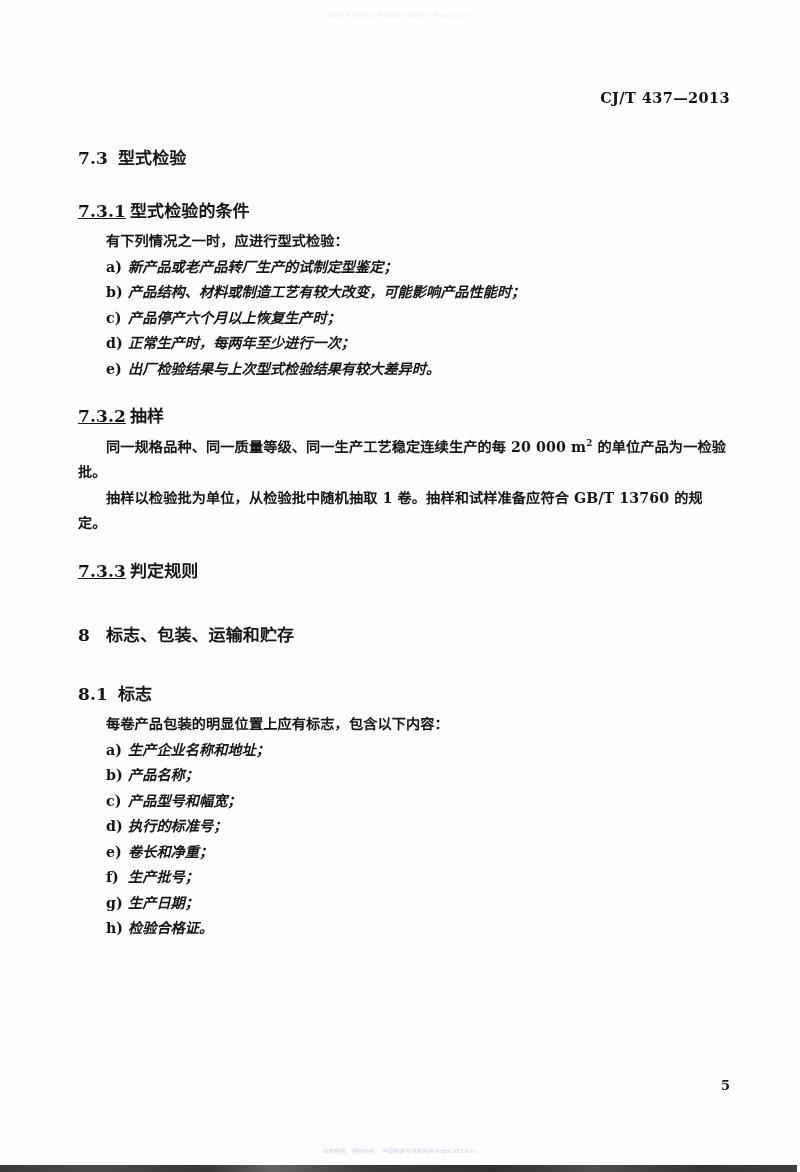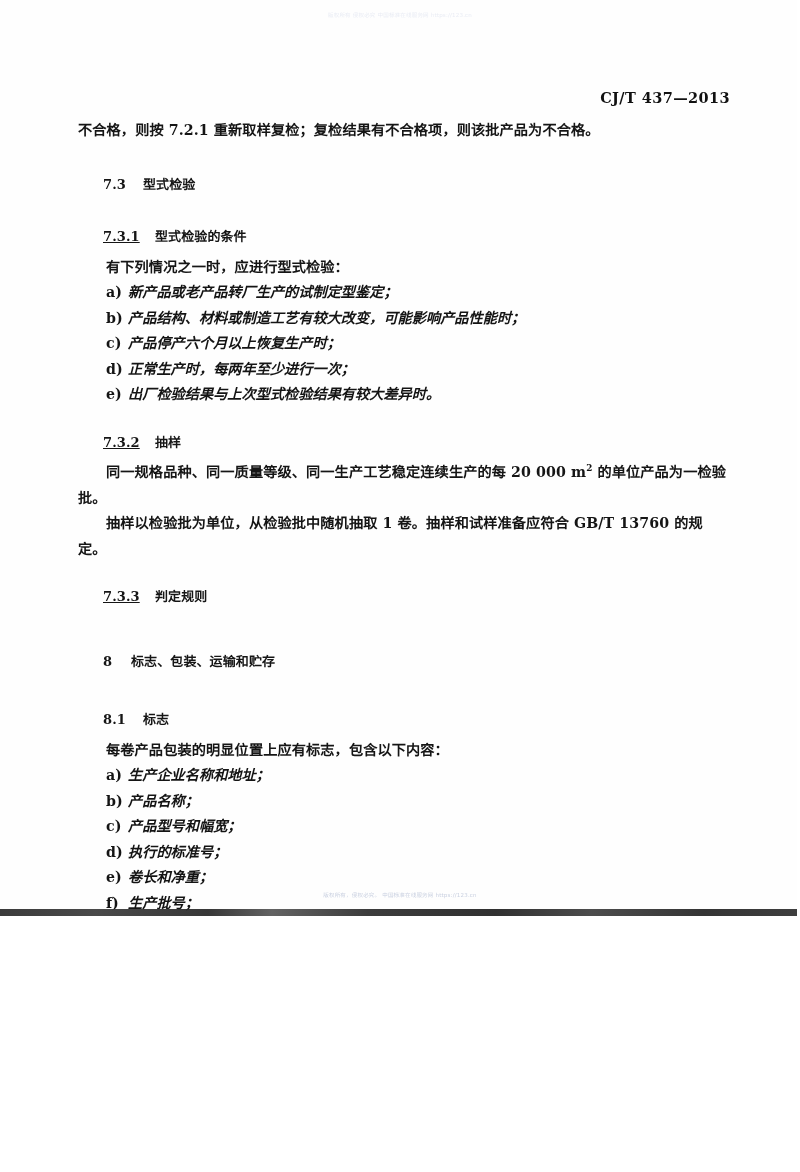--- a/index.html
+++ b/index.html
@@ -8,21 +8,21 @@
     padding: 0;
     background: #ffffff;
   }
   body {
     font-family: "DejaVu Serif", "Liberation Serif", serif;
     color: #141414;
   }
   .page {
     position: relative;
     width: 800px;
-    height: 916px;
+    height: 1172px;
     background: #fefefe;
     overflow: hidden;
     box-sizing: border-box;
   }
 
   
   .watermark {
     position: absolute;
     left: 0;
     width: 800px;
@@ -97,25 +97,24 @@
     text-indent: 28px;
     margin-bottom: 0;
   }
   .para-noindent {
     text-indent: 0;
   }
 
   
   .h-sec {
     font-weight: bold;
-    font-size: 13px;
+    font-size: 17px;
     line-height: 25.5px;
     margin-top: 14px;
     margin-bottom: 5px;
-    margin-left: 25px;
   }
   .h-sec .num {
     display: inline-block;
     min-width: 40px;
   }
   .h-sec .num-wide {
     display: inline-block;
     min-width: 52px;
     text-decoration: underline;
   }
@@ -175,21 +174,20 @@
 <body>
 
 <div class="page">
 
   <div class="watermark watermark-top">版权所有 侵权必究   中国标准在线服务网 https://123.cn</div>
 
   <div class="doc-header">CJ/T 437—2013</div>
 
   <div class="body-block">
 
-    <p class="para para-noindent">不合格，则按 7.2.1 重新取样复检；复检结果有不合格项，则该批产品为不合格。</p>
 
     <div class="gap-md"></div>
 
     <p class="h-sec"><span class="num">7.3</span><span>型式检验</span></p>
 
     <div class="gap-sm"></div>
 
     <p class="h-sec"><span class="num-wide">7.3.1</span><span>型式检验的条件</span></p>
 
     <p class="para">有下列情况之一时，应进行型式检验：</p>

